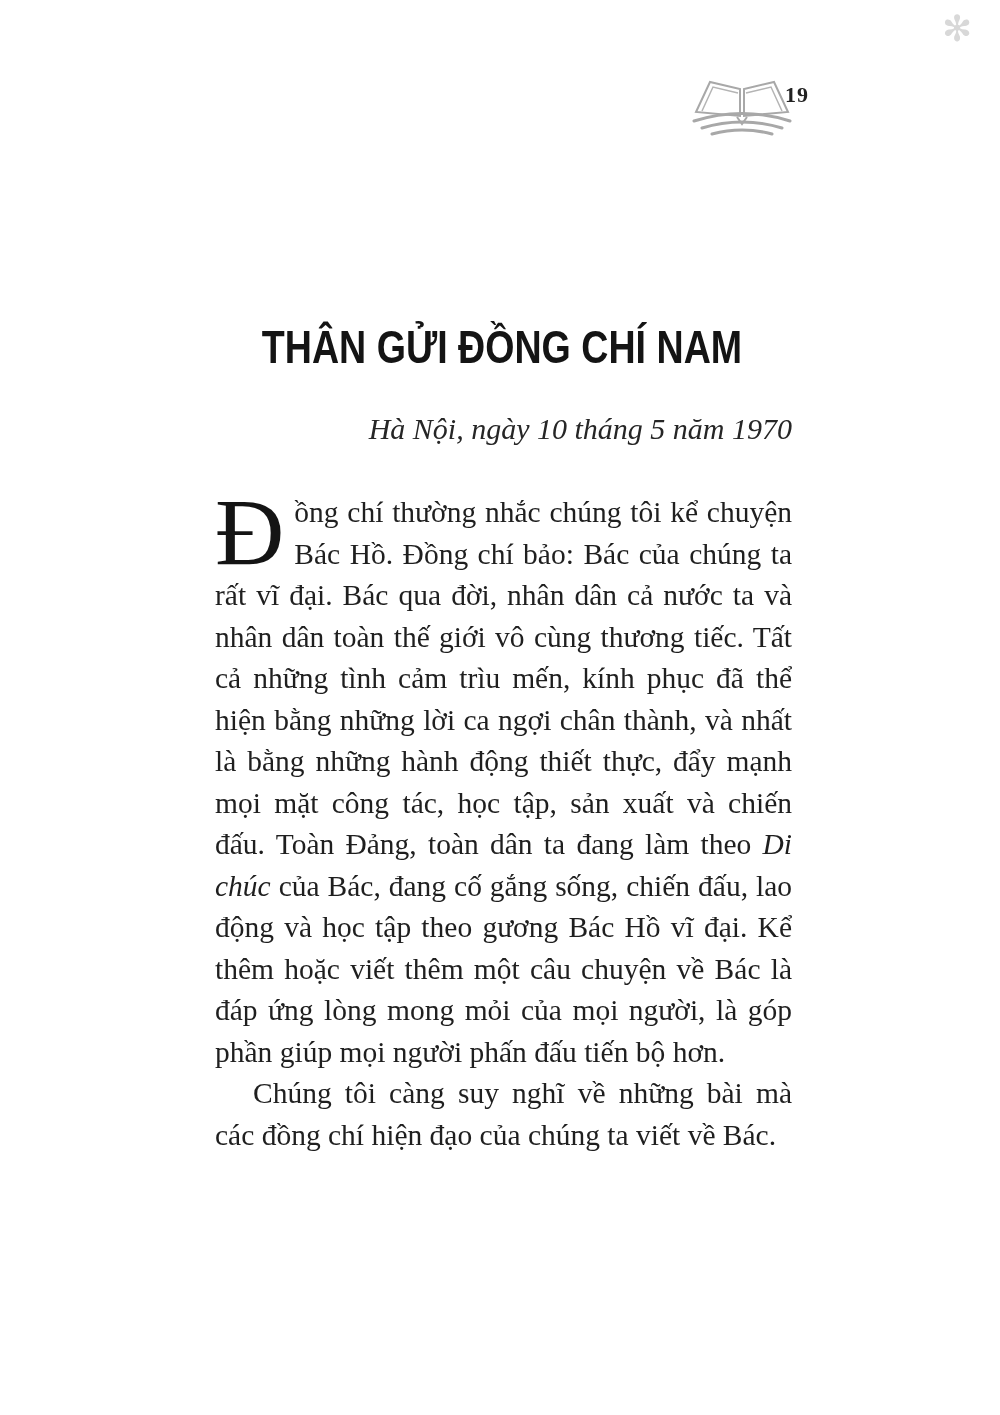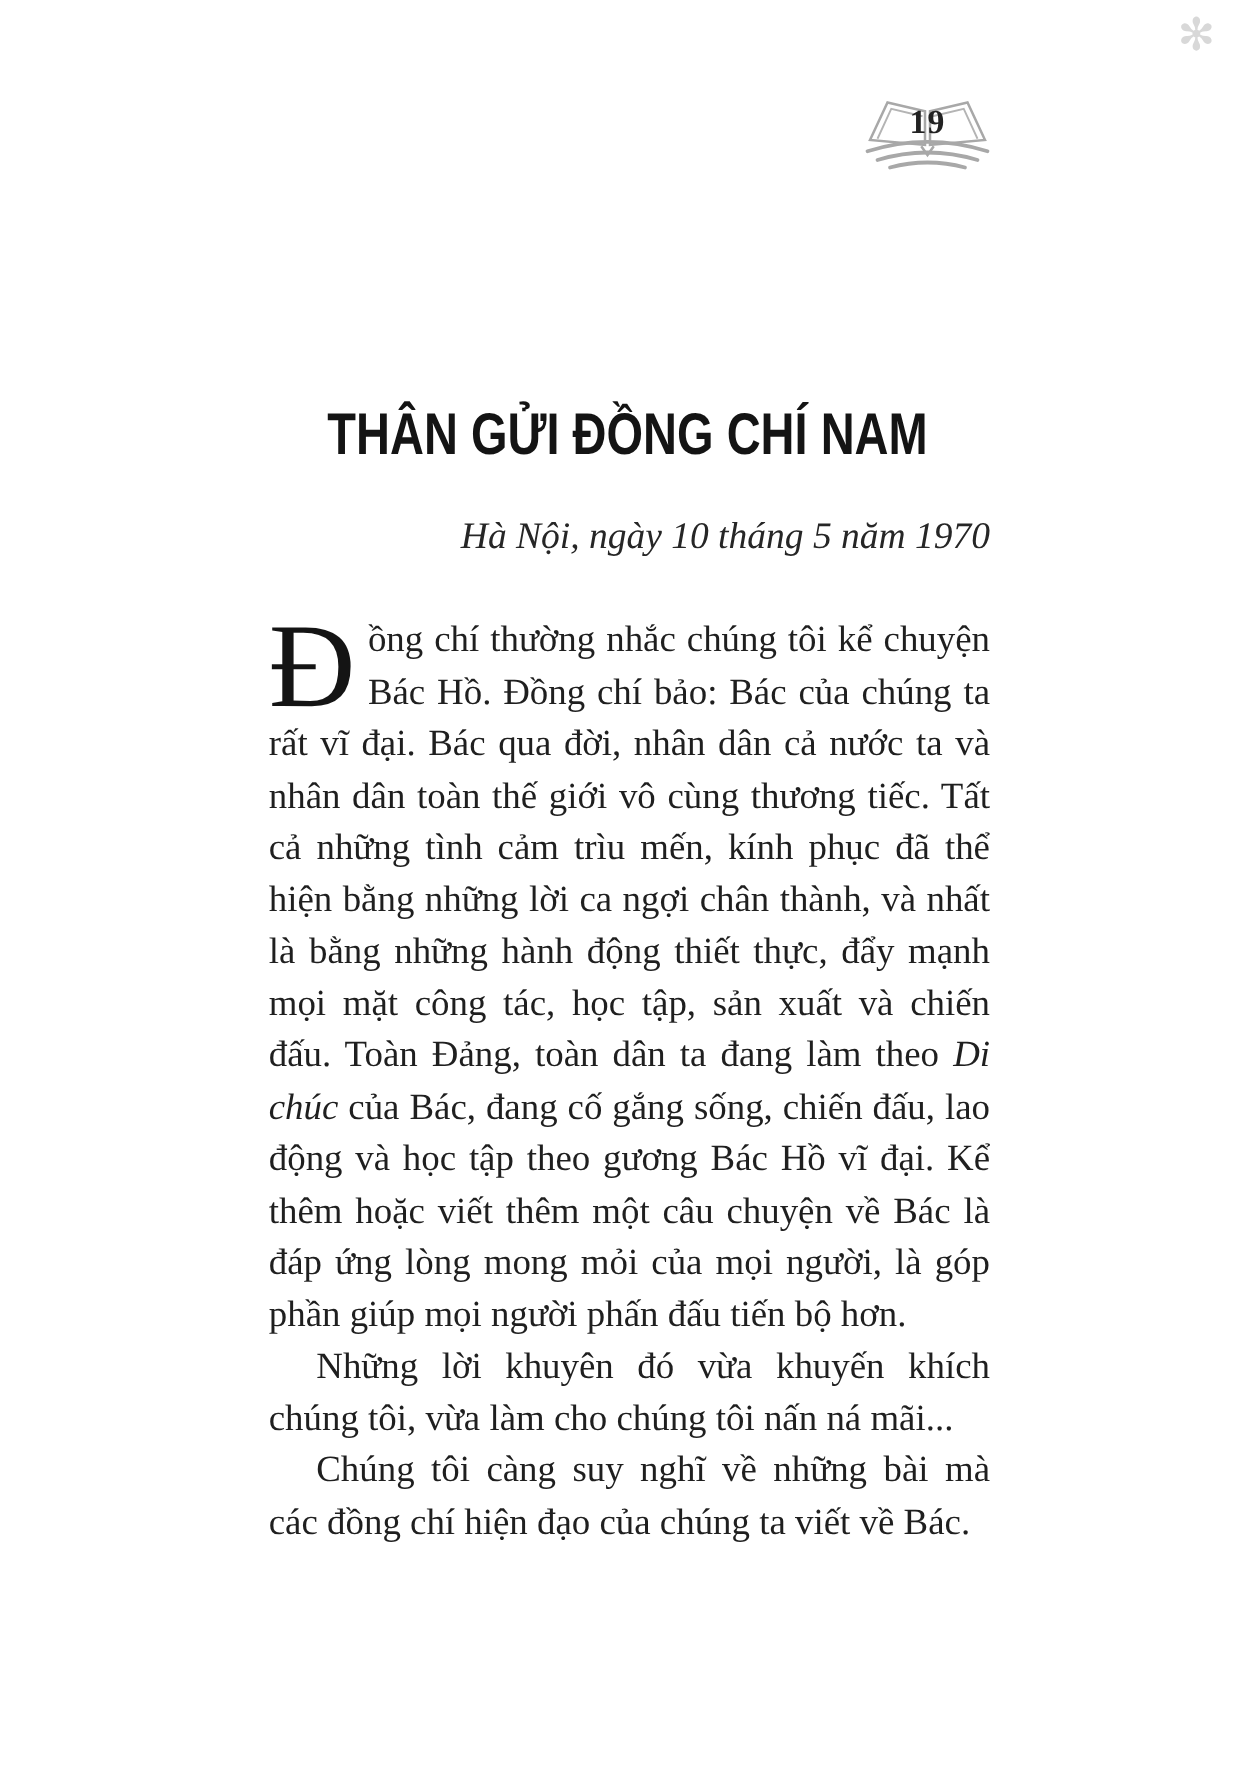--- a/index.html
+++ b/index.html
@@ -25,26 +25,26 @@
     position: absolute;
     top: 76px;
     left: 688px;
     width: 108px;
     height: 60px;
   }
   .page-number-ornament svg { position: absolute; top: 0; left: 0; }
   .page-number {
     position: absolute;
     top: 6px;
-    left: 0;
+    left: 13px;
     width: 100%;
-    text-align: center;
+    text-align: right;
     font-family: "Liberation Serif", serif;
     font-weight: 700;
-    font-size: 27px;
+    font-size: 22px;
     color: #222222;
     letter-spacing: 1px;
   }
   .page-title {
     position: absolute;
     top: 288px;
     left: 0;
     width: 1000px;
     text-align: center;
     font-family: "Liberation Sans", sans-serif;
@@ -114,17 +114,16 @@
     </svg>
     <span class="page-number">19</span>
   </div>
 
   <h1 class="page-title">THÂN GỬI ĐỒNG CHÍ NAM</h1>
 
   <div class="dateline">Hà Nội, ngày 10 tháng 5 năm 1970</div>
 
   <div class="body-text">
     <p><span class="drop-cap">Đ</span><span>ồng chí thường nhắc chúng tôi kể chuyện Bác Hồ. Đồng chí bảo: Bác của chúng ta rất vĩ đại. Bác qua đời, nhân dân cả nước ta và nhân dân toàn thế giới vô cùng thương tiếc. Tất cả những tình cảm trìu mến, kính phục đã thể hiện bằng những lời ca ngợi chân thành, và nhất là bằng những hành động thiết thực, đẩy mạnh mọi mặt công tác, học tập, sản xuất và chiến đấu. Toàn Đảng, toàn dân ta đang làm theo </span><span class="italic-phrase">Di chúc</span><span> của Bác, đang cố gắng sống, chiến đấu, lao động và học tập theo gương Bác Hồ vĩ đại. Kể thêm hoặc viết thêm một câu chuyện về Bác là đáp ứng lòng mong mỏi của mọi người, là góp phần giúp mọi người phấn đấu tiến bộ hơn.</span></p>
-    <p class="para-indent">Những lời khuyên đó vừa khuyến khích chúng tôi, vừa làm cho chúng tôi nấn ná mãi...</p>
     <p class="para-indent">Chúng tôi càng suy nghĩ về những bài mà các đồng chí hiện đạo của chúng ta viết về Bác.</p>
   </div>
 
 </div>
 
 </body></html>

